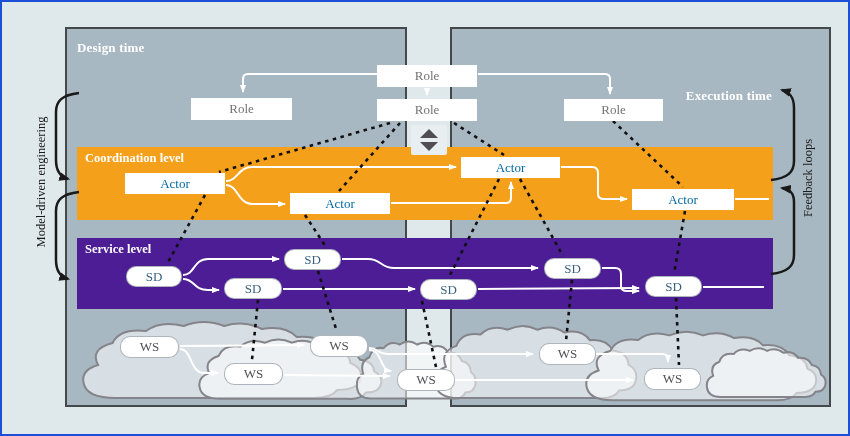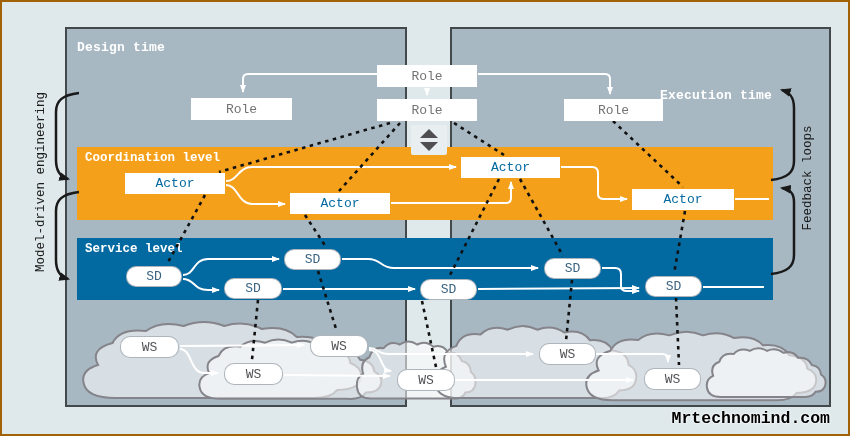--- a/index.html
+++ b/index.html
@@ -1,30 +1,30 @@
 <!DOCTYPE html>
 <html><head>
 <meta charset="utf-8">
 <style>
   html,body{margin:0;padding:0;background:#fff;}
   #figure{
     position:relative;width:846px;height:432px;
-    border:2px solid #a16207;background:#dfe9ec;
-    font-family:Liberation Mono, monospace;overflow:hidden;
+    border:2px solid #1d4ed8;background:#dfe9ec;
+    font-family:Liberation Serif, serif;overflow:hidden;
   }
   .panel{position:absolute;top:25px;height:380px;background:#a8b8c3;border:2px solid #43484b;box-sizing:border-box;z-index:1;}
   #panel-left{left:63px;width:342px;}
   #panel-right{left:448px;width:381px;}
   .panel-title{position:absolute;top:11px;color:#fff;font-weight:bold;font-size:13px;letter-spacing:.2px;}
   #panel-left .panel-title{left:10px;}
   #panel-right .panel-title{right:57px;margin-top:48px;}
   .band{position:absolute;left:75px;width:696px;z-index:2;}
   #band-org{top:55px;height:70px;background:#c11b28;}
   #band-coord{top:145px;height:73px;background:#f5a01b;}
-  #band-serv{top:236px;height:62px;background:#0369a1;}
+  #band-serv{top:236px;height:71px;background:#4c1d95;}
   .band-label{position:absolute;left:8px;top:4px;color:#fff;font-weight:bold;font-size:12.5px;}
   #svglayer{position:absolute;left:0;top:0;z-index:5;pointer-events:none;}
   .node{position:absolute;background:#fff;text-align:center;font-size:13px;z-index:10;display:flex;align-items:center;justify-content:center;}
   .role{color:#737373;}
   .actor{color:#0369a1;}
   .pill{border-radius:10px;border:1px solid rgba(130,142,152,.65);box-sizing:border-box;}
   .sd{color:#39617f;}
   .ws{color:#515156;}
   .side-label{position:absolute;width:200px;height:16px;text-align:center;color:#1b1b1b;font-size:12.5px;transform:rotate(-90deg);z-index:6;}
   #side-left{left:-60px;top:172px;}
@@ -155,14 +155,13 @@
   <div class="node pill ws" style="left:118px;top:334px;width:59px;height:22px;">WS</div>
   <div class="node pill ws" style="left:222px;top:361px;width:59px;height:22px;">WS</div>
   <div class="node pill ws" style="left:308px;top:333px;width:58px;height:22px;">WS</div>
   <div class="node pill ws" style="left:395px;top:367px;width:58px;height:22px;">WS</div>
   <div class="node pill ws" style="left:537px;top:341px;width:57px;height:22px;">WS</div>
   <div class="node pill ws" style="left:642px;top:366px;width:57px;height:22px;">WS</div>
 
   <div class="side-label" id="side-left">Model-driven engineering</div>
   <div class="side-label" id="side-right">Feedback loops</div>
 
-  <div id="watermark">Mrtechnomind.com</div>
 </div>
 
 </body></html>

